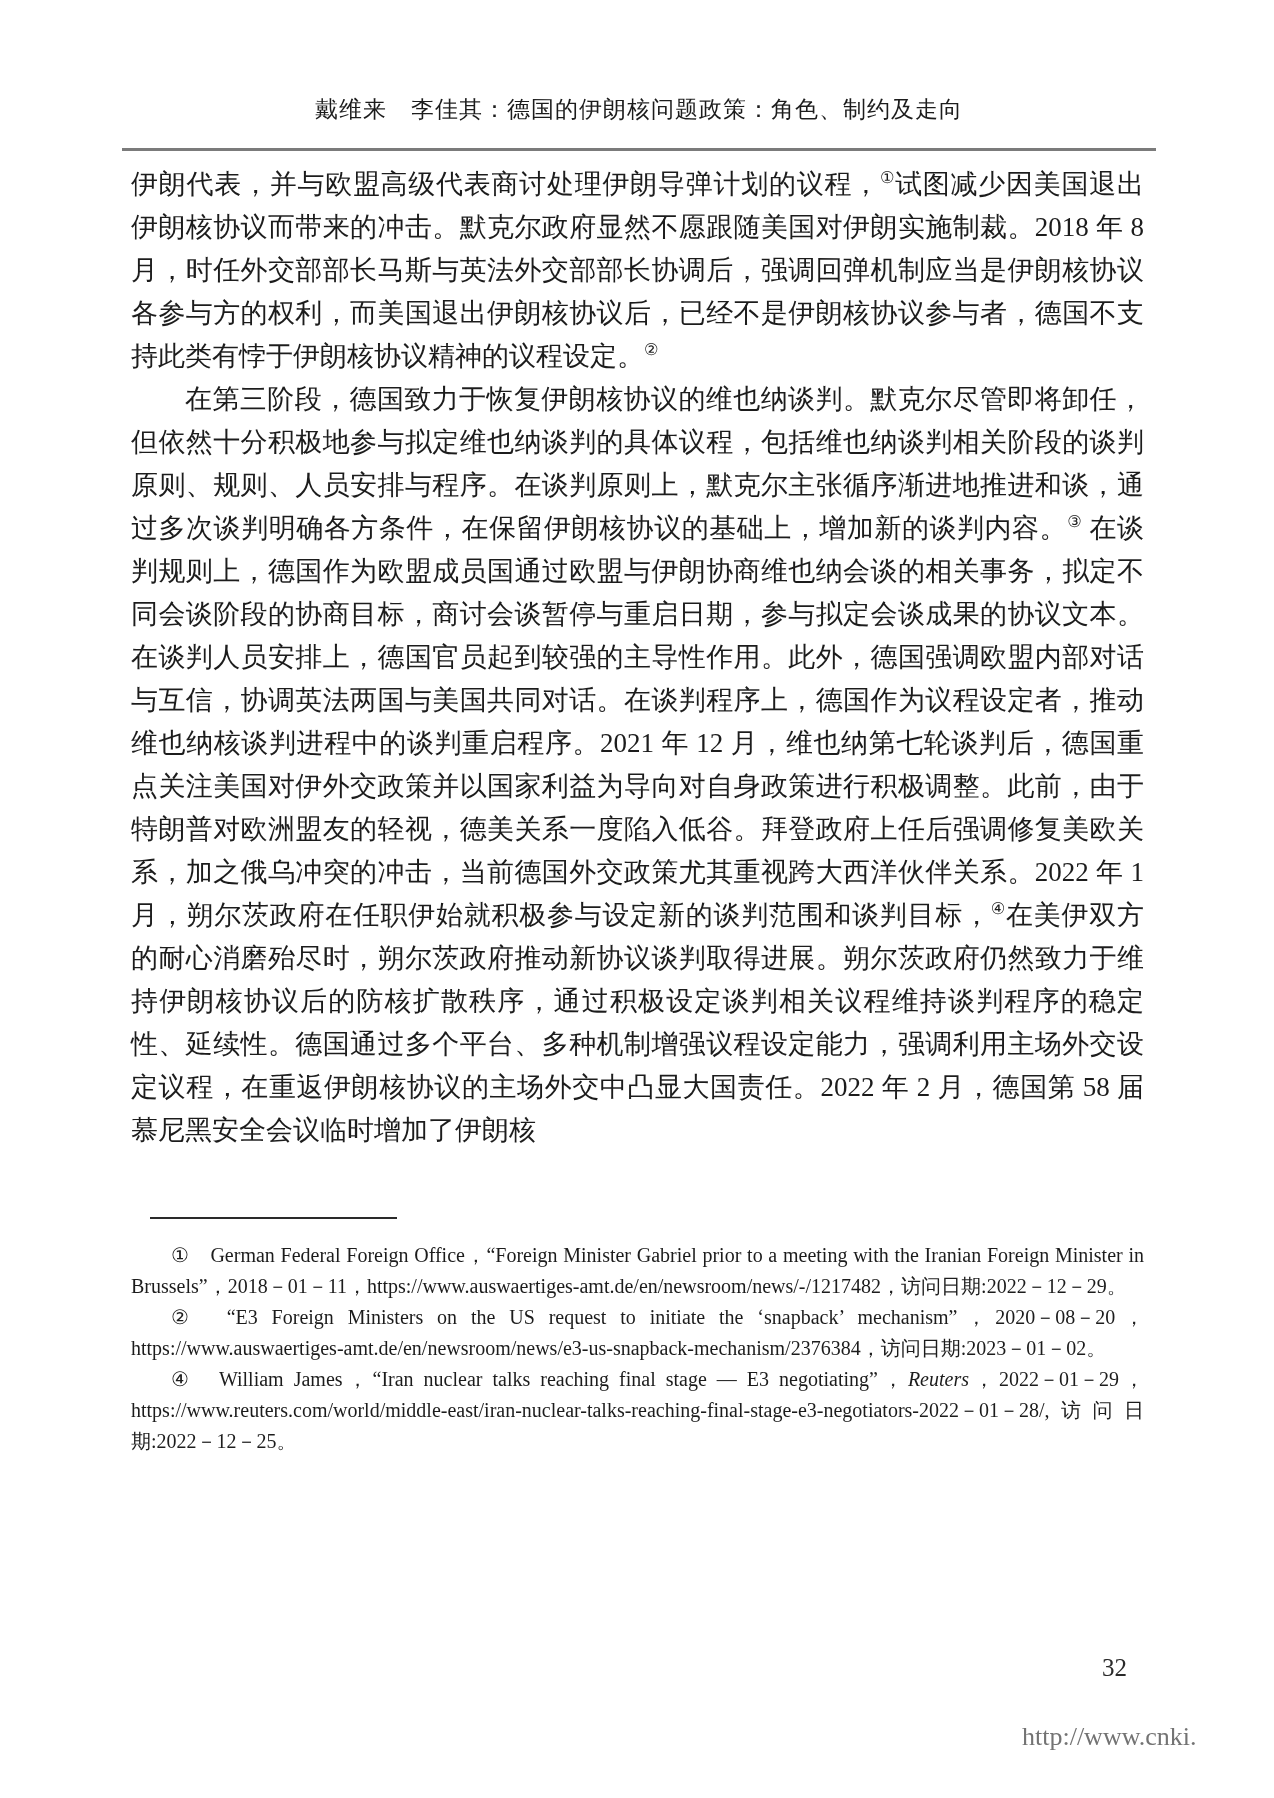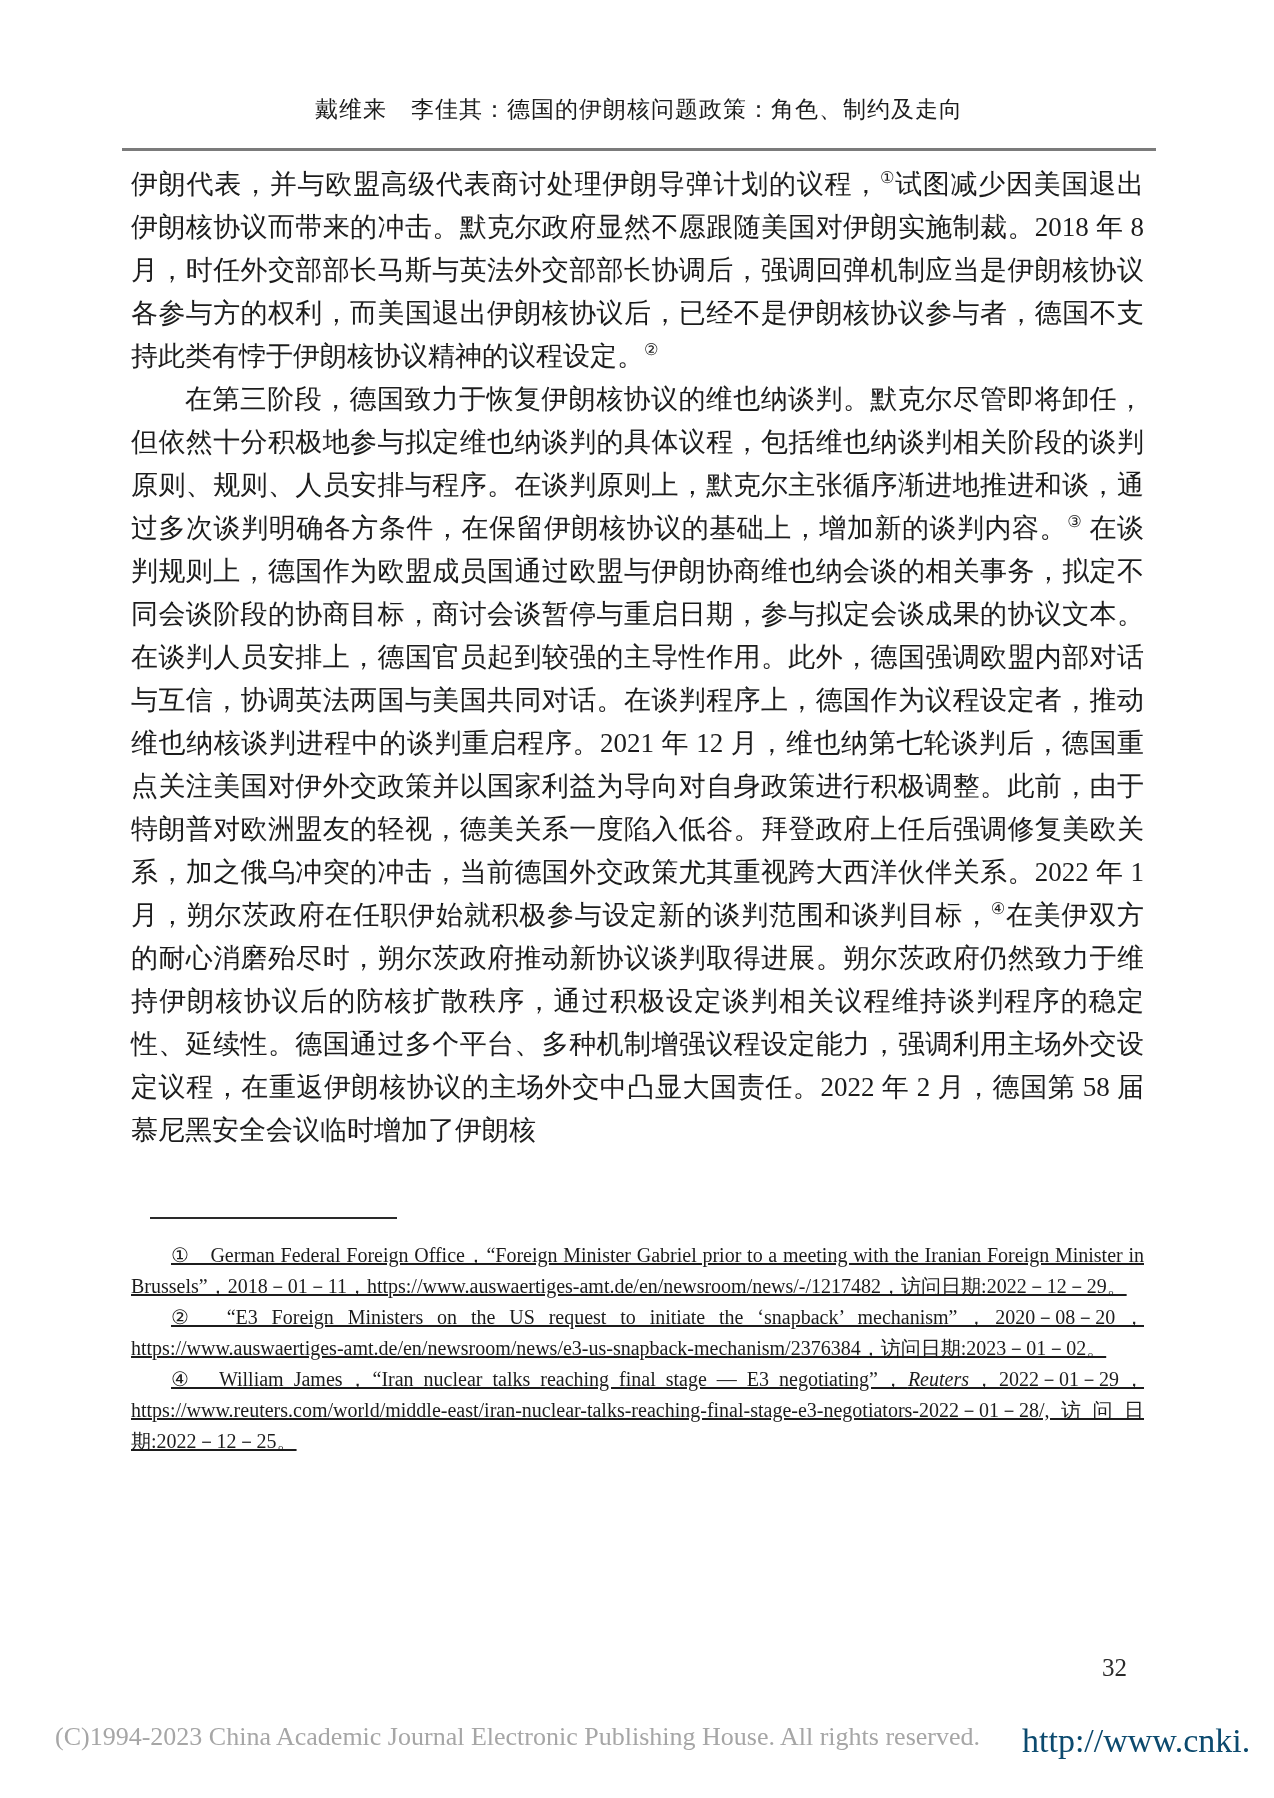--- a/index.html
+++ b/index.html
@@ -57,21 +57,20 @@
     background: #2a2a2a;
   }
   .footnotes {
     position: absolute;
     top: 1240px;
     left: 131px;
     width: 1013px;
     font-size: 20px;
     line-height: 31px;
     text-align: justify;
-    text-decoration: underline;
   }
   .footnote { margin: 0; padding: 0; text-indent: 2em; }
   .seg-italic { font-style: italic; }
   .page-number {
     position: absolute;
     top: 1654px;
     right: 147px;
     font-size: 25px;
     color: #2a2a2a;
   }
@@ -80,22 +79,22 @@
     top: 1722px;
     left: 55px;
     font-size: 26px;
     color: #a6a6a6;
     white-space: nowrap;
   }
   .watermark-url {
     position: absolute;
     top: 1722px;
     left: 1022px;
-    font-size: 34px;
-    color: #0c4a6e;
+    font-size: 26px;
+    color: #737373;
     white-space: nowrap;
   }
 </style>
 </head>
 <body>
 
 <div class="page">
 
   <div class="running-head">戴维来　李佳其：德国的伊朗核问题政策：角色、制约及走向</div>
 
@@ -109,17 +108,16 @@
   <div class="footnote-rule"></div>
 
   <div class="footnotes">
     <p class="footnote"><span>①　German Federal Foreign Office，“Foreign Minister Gabriel prior to a meeting with the Iranian Foreign Minister in Brussels”，2018－01－11，https://www.auswaertiges-amt.de/en/newsroom/news/-/1217482，访问日期:2022－12－29。</span></p>
     <p class="footnote"><span>②　“E3 Foreign Ministers on the US request to initiate the ‘snapback’ mechanism”，2020－08－20，https://www.auswaertiges-amt.de/en/newsroom/news/e3-us-snapback-mechanism/2376384，访问日期:2023－01－02。</span></p>
     <p class="footnote"><span>④　William James，“Iran nuclear talks reaching final stage — E3 negotiating”，</span><span class="seg-italic">Reuters</span><span>，2022－01－29，https://www.reuters.com/world/middle-east/iran-nuclear-talks-reaching-final-stage-e3-negotiators-2022－01－28/,访问日期:2022－12－25。</span></p>
   </div>
 
   <div class="page-number">32</div>
 
-  <div class="watermark-copyright">(C)1994-2023 China Academic Journal Electronic Publishing House. All rights reserved.</div>
 
   <div class="watermark-url">http://www.cnki.</div>
 
 </div>
 
 </body></html>

